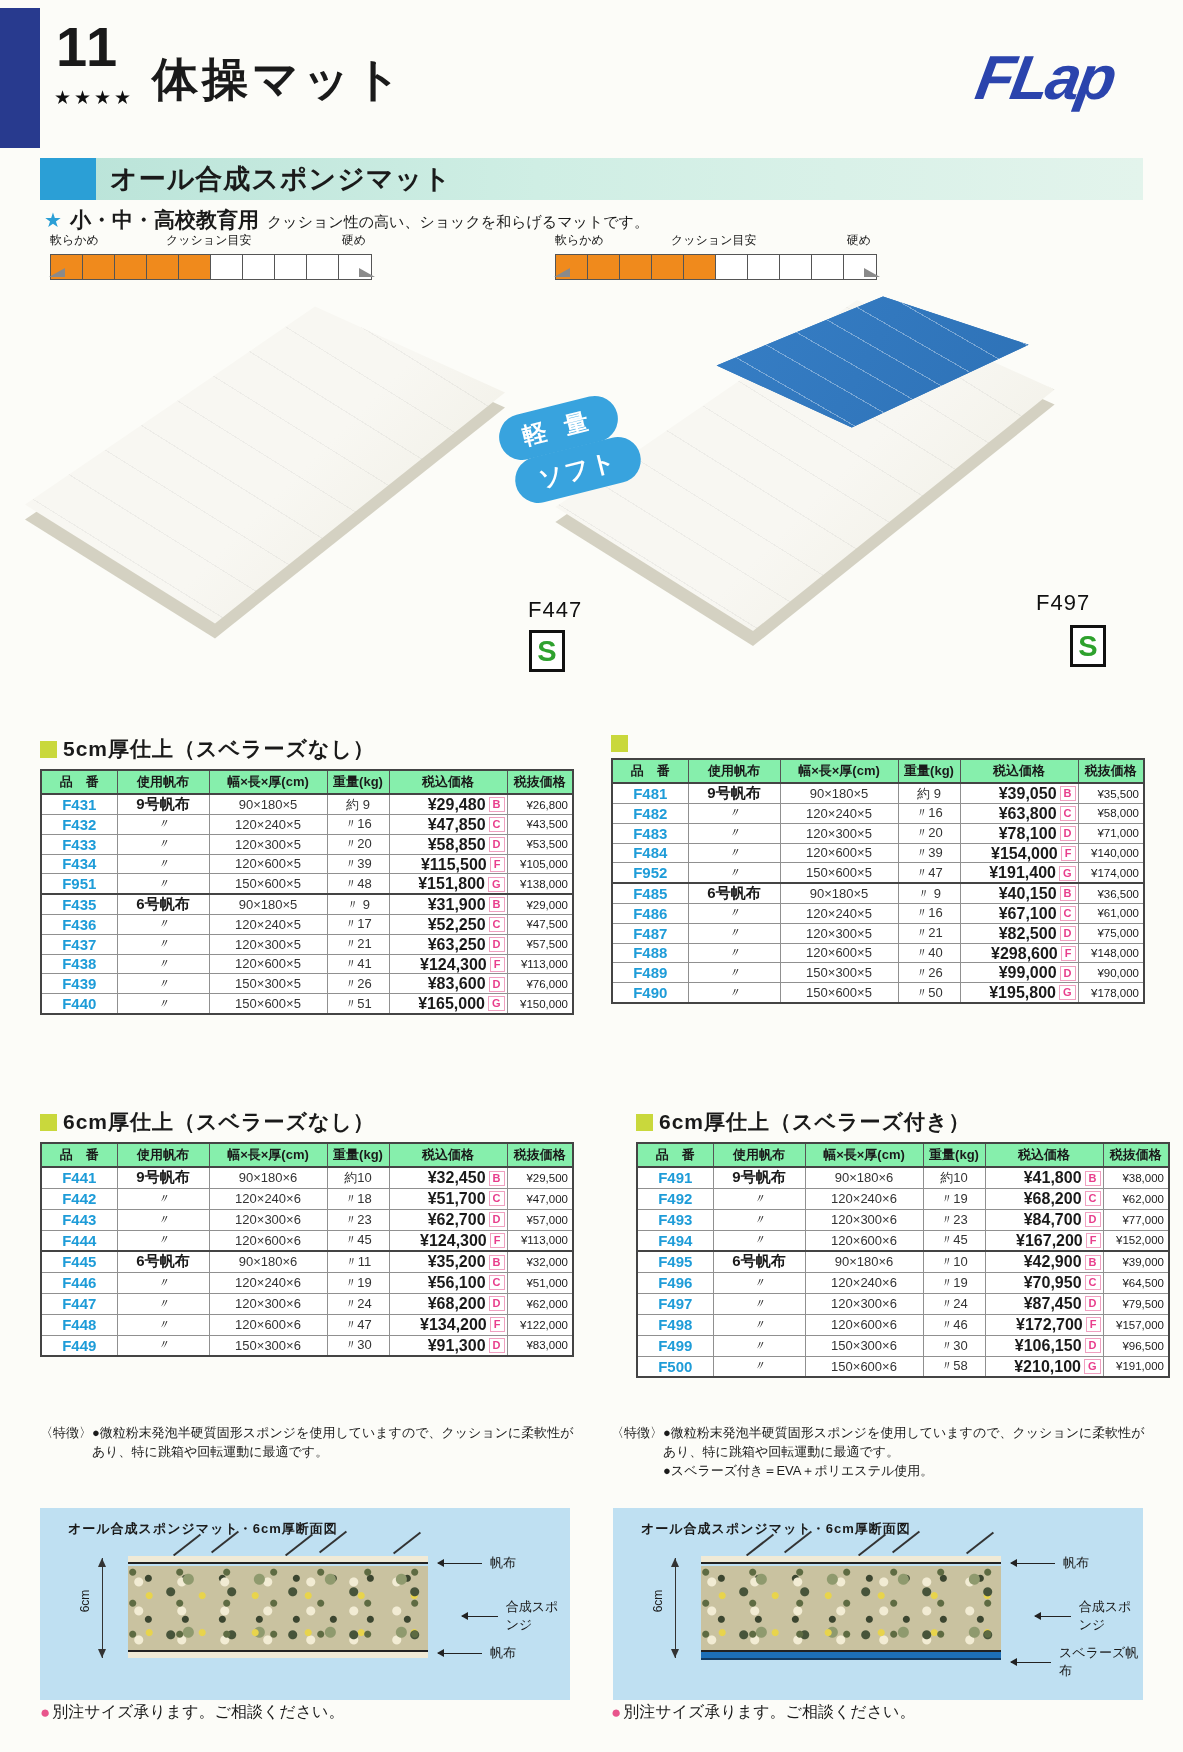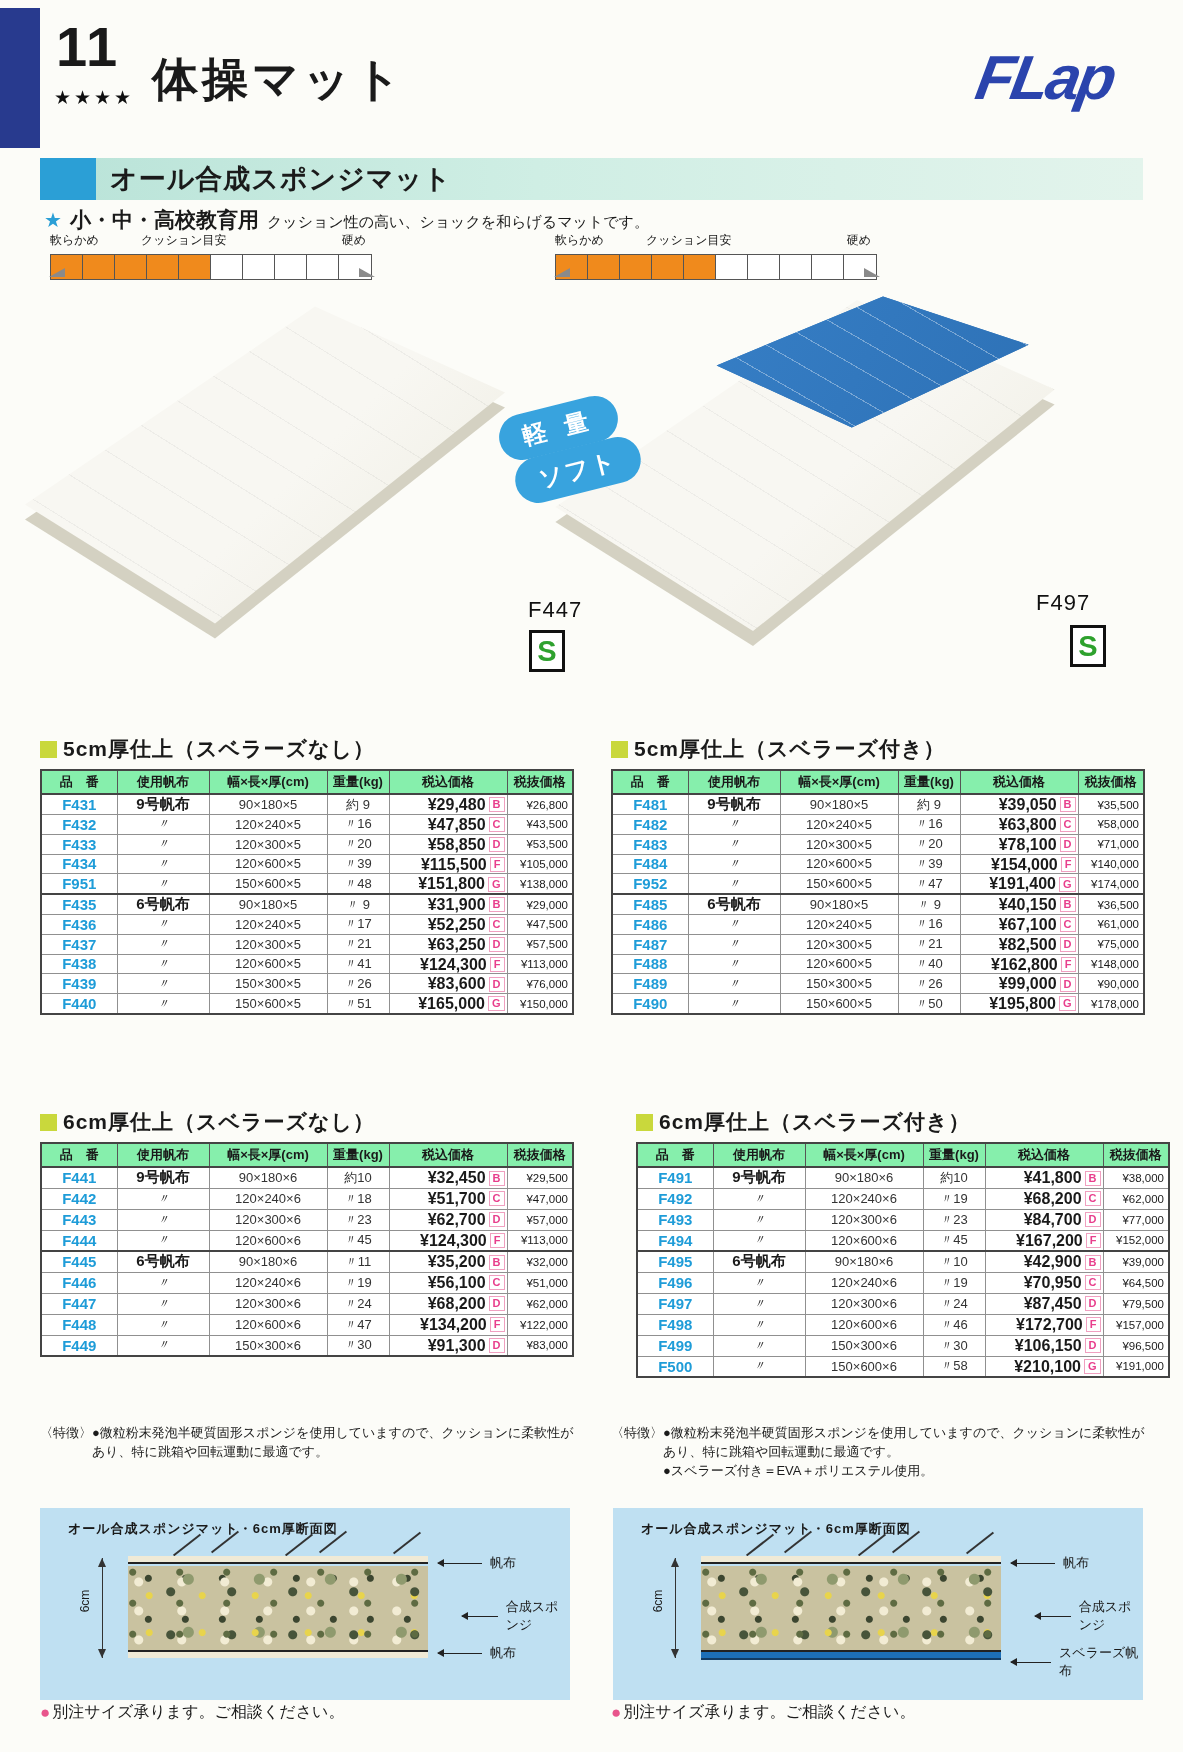--- a/index.html
+++ b/index.html
@@ -25,21 +25,21 @@
   .tag-star { color:#2b9fd6; font-size:20px; font-weight:700; }
   .tag-aud { font-size:21px; font-weight:700; }
   .tag-txt { font-size:15px; }
 
   
   .meter { position:absolute; width:330px; height:56px; }
   .meter.m-left { left:50px; top:232px; }
   .meter.m-right { left:555px; top:232px; }
   .meter-labels { position:relative; height:18px; font-size:12px; }
   .ml-soft { position:absolute; left:0; }
-  .ml-center { position:absolute; left:91px; }
+  .ml-center { position:absolute; left:116px; }
   .ml-hard { position:absolute; right:14px; }
   .meter-bar { position:relative; display:flex; margin-top:4px; border:1px solid #555; background:#fff; width:322px; }
   .meter-cell { width:32px; height:24px; border-right:1px solid #555; background:#fff; }
   .meter-cell:last-child { border-right:none; }
   .meter-cell.filled { background:#f08a1c; }
   .tri-left { position:absolute; left:-2px; top:13px; width:0; height:0;
               border-bottom:9px solid #8a8a8a; border-left:16px solid transparent; }
   .tri-right { position:absolute; right:-4px; top:13px; width:0; height:0;
                border-bottom:9px solid #8a8a8a; border-right:16px solid transparent; }
 
@@ -338,21 +338,20 @@
             <td class="c3">〃51</td>
             <td class="c4"><span class="pval">¥165,000</span><span class="price-code">G</span></td>
             <td class="c5">¥150,000</td>
           </tr>
         </tbody>
       </table>
   </div>
   <div class="tblock tb-2">
     <h3>
         <span class="bullet-sq"></span>
-        <span>5cm厚仕上（スベラーズ付き）</span>
       </h3>
     <table>
         <thead>
           <tr>
             <th class="c0">品　番</th>
             <th class="c1">使用帆布</th>
             <th class="c2">幅×長×厚(cm)</th>
             <th class="c3">重量(kg)</th>
             <th class="c4">税込価格</th>
             <th class="c5">税抜価格</th>
@@ -421,21 +420,21 @@
             <td class="c2">120×300×5</td>
             <td class="c3">〃21</td>
             <td class="c4"><span class="pval">¥82,500</span><span class="price-code">D</span></td>
             <td class="c5">¥75,000</td>
           </tr>
           <tr>
             <td class="c0">F488</td>
             <td class="c1 ditto">〃</td>
             <td class="c2">120×600×5</td>
             <td class="c3">〃40</td>
-            <td class="c4"><span class="pval">¥162,800</span><span class="price-code">F</span></td>
+            <td class="c4"><span class="pval">¥298,600</span><span class="price-code">F</span></td>
             <td class="c5">¥148,000</td>
           </tr>
           <tr>
             <td class="c0">F489</td>
             <td class="c1 ditto">〃</td>
             <td class="c2">150×300×5</td>
             <td class="c3">〃26</td>
             <td class="c4"><span class="pval">¥99,000</span><span class="price-code">D</span></td>
             <td class="c5">¥90,000</td>
           </tr>

